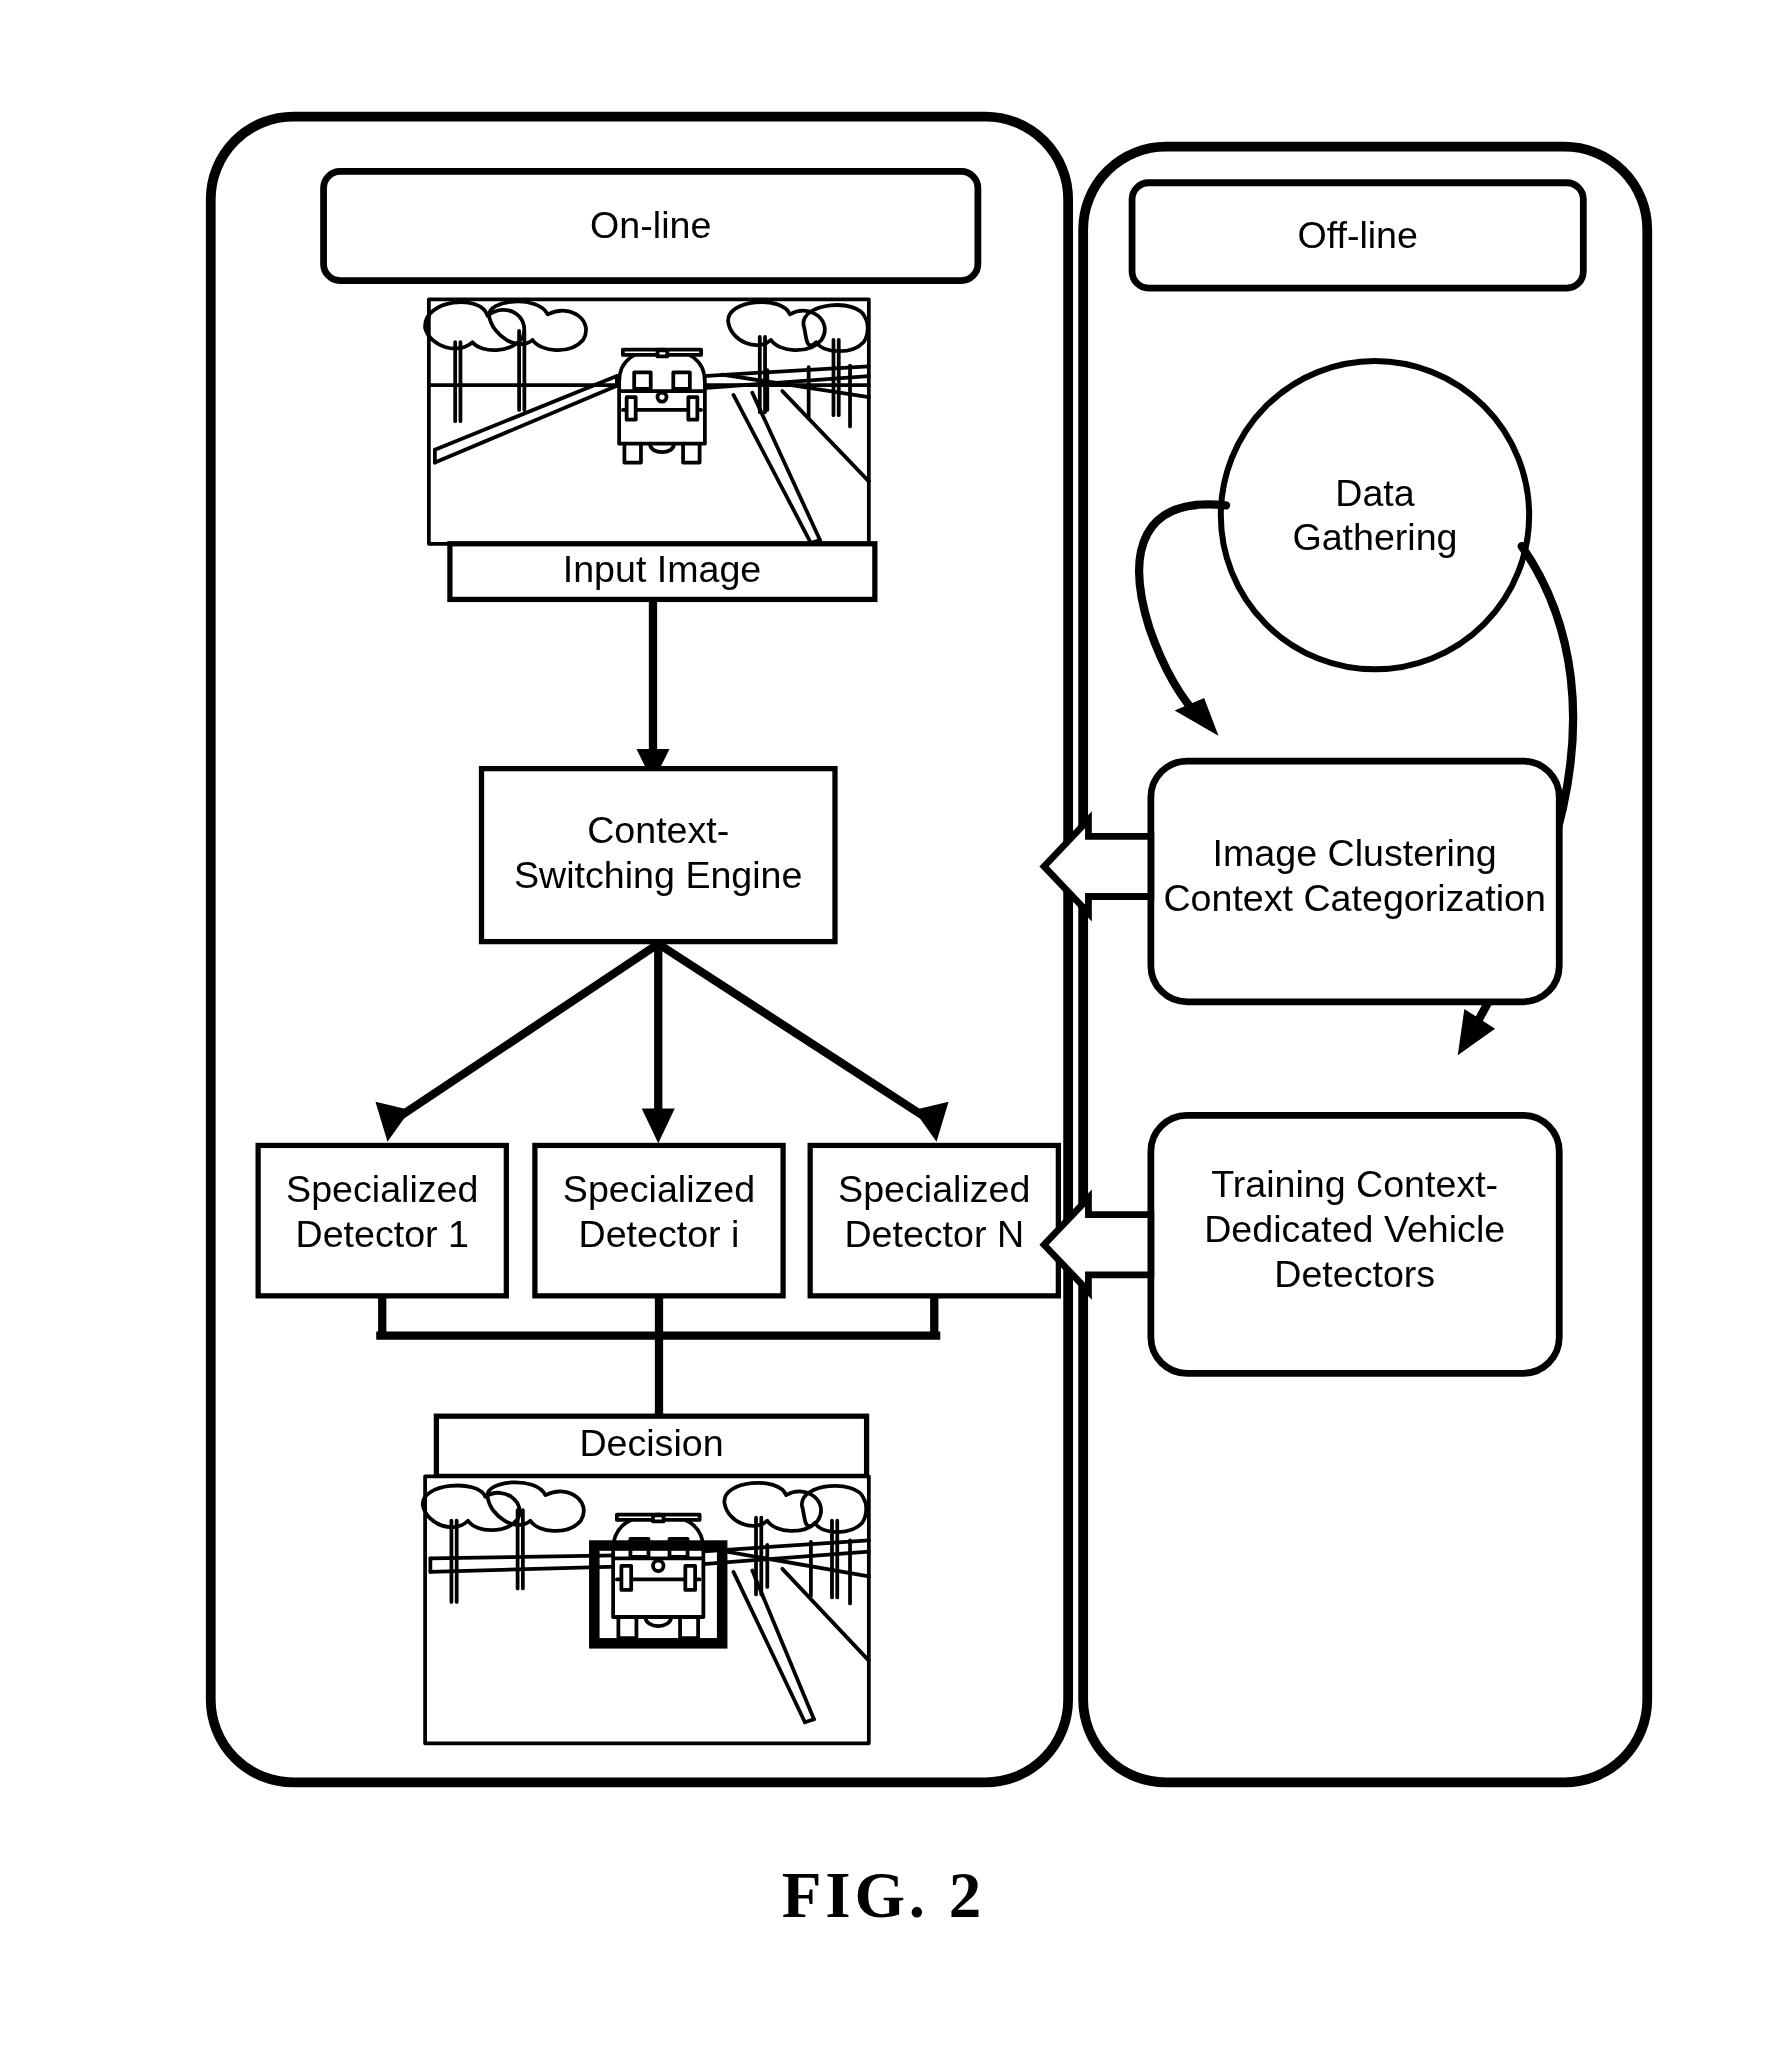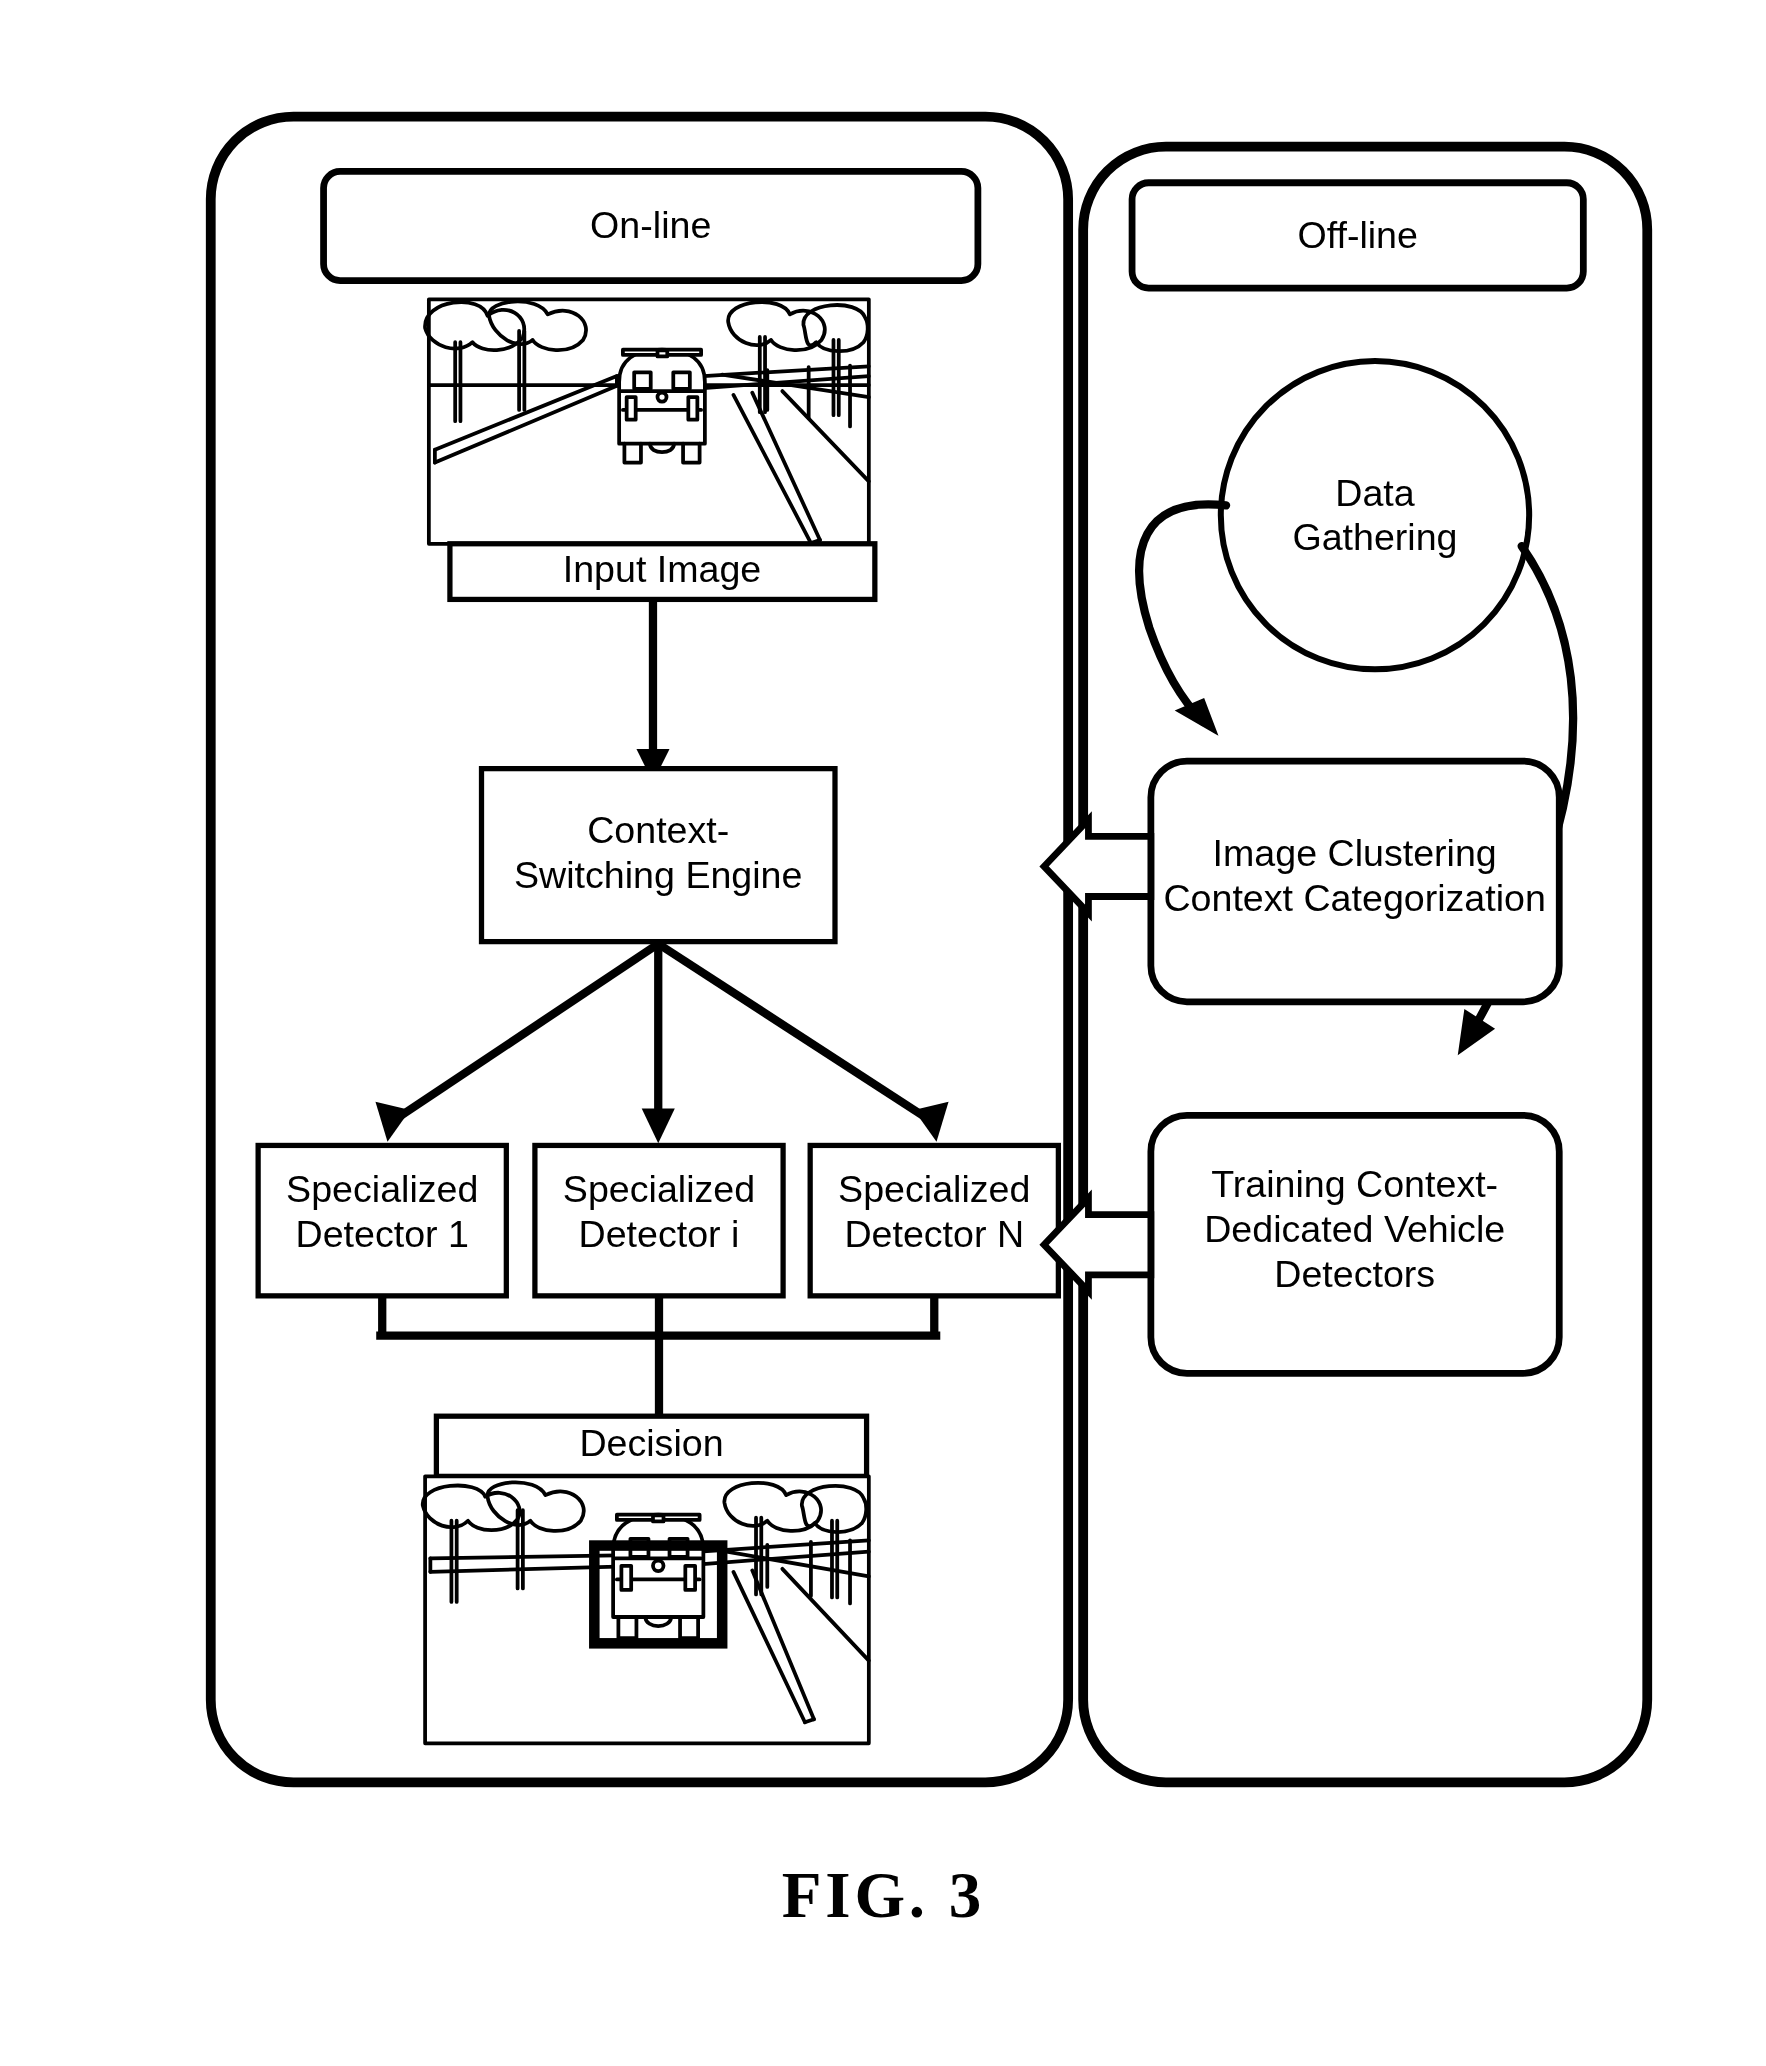--- a/index.html
+++ b/index.html
@@ -280,16 +280,16 @@
 
     <rect class="box-med" x="1530" y="1483" width="543" height="343" rx="48" ry="48"></rect>
     <text class="lbl lbl-node" x="1801" y="1578">Training Context-</text>
     <text class="lbl lbl-node" x="1801" y="1638">Dedicated Vehicle</text>
     <text class="lbl lbl-node" x="1801" y="1698">Detectors</text>
 
     <polygon class="block-arrow" points="1530,1638 1530,1615 1447,1615 1447,1593 1388,1655 1447,1717 1447,1695 1530,1695 1530,1672"></polygon>
 
   </svg>
 
-  <div id="fig-caption">FIG. 3</div>
+  <div id="fig-caption">FIG. 2</div>
 
 </div>
 
 
 </body></html>

